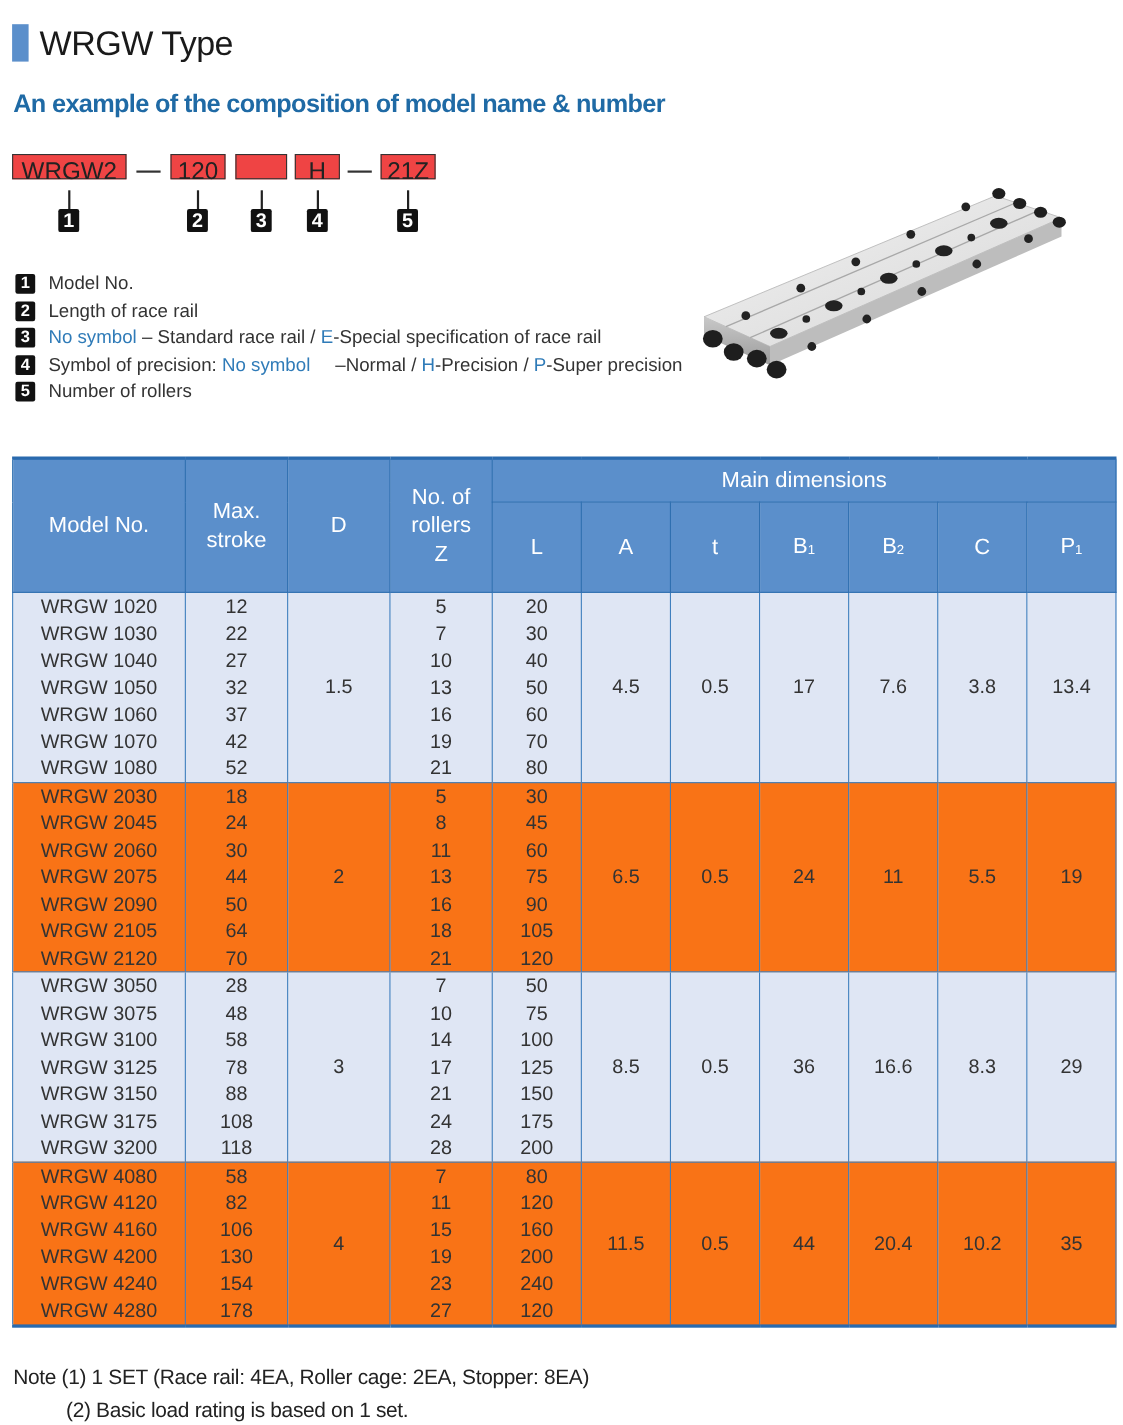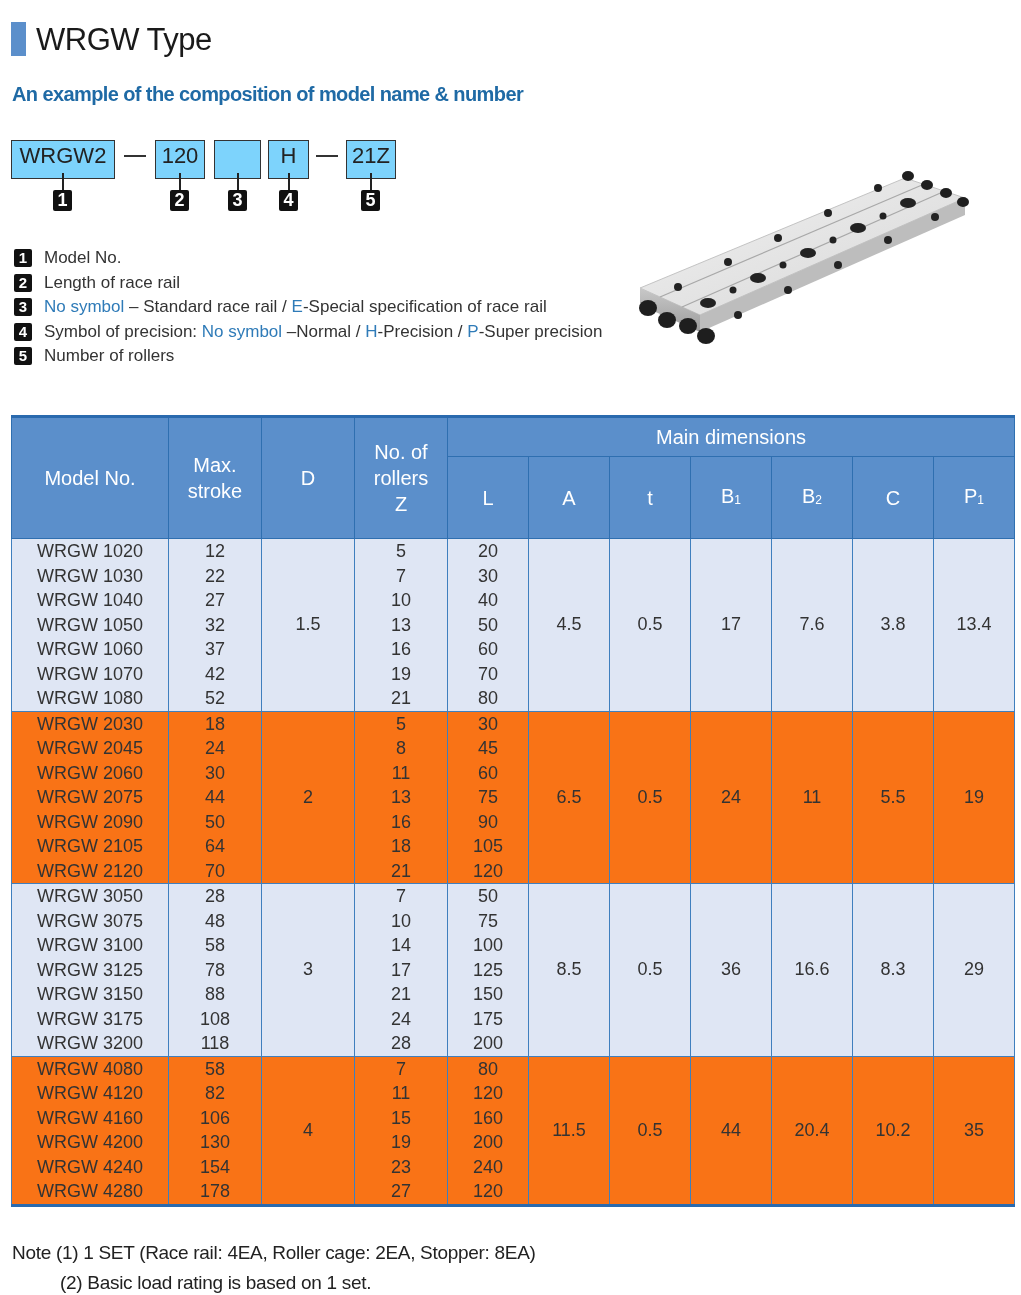--- a/index.html
+++ b/index.html
@@ -1,24 +1,24 @@
 <!DOCTYPE html>
 <html><head>
 <meta charset="utf-8">
 <style>
   html, body { margin: 0; padding: 0; background: #ffffff; }
   body { width: 1021px; height: 1295px; position: relative; overflow: hidden;
          font-family: "Liberation Sans", "DejaVu Sans", sans-serif; color: #2b2b2b; }
 
   .title-bar { position: absolute; left: 11px; top: 22px; width: 15px; height: 34px; background: #5b8fcb; }
   .page-title { position: absolute; left: 36px; top: 22px; font-size: 31px; line-height: 36px; color: #1a1a1a; letter-spacing: -0.5px; }
-  .subtitle { position: absolute; left: 12px; top: 78px; font-size: 20px; line-height: 32px; color: #1f6aa5; font-weight: bold; letter-spacing: -0.6px; }
-
-  .code-box { position: absolute; top: 140px; height: 39px; border: 1.5px solid #333; box-sizing: border-box;
-              font-size: 22px; line-height: 30px; text-align: center; color: #222; background: #7dd3fc; }
+  .subtitle { position: absolute; left: 12px; top: 78px; font-size: 23px; line-height: 32px; color: #1f6aa5; font-weight: bold; letter-spacing: -0.6px; }
+
+  .code-box { position: absolute; top: 140px; height: 23px; border: 1.5px solid #333; box-sizing: border-box;
+              font-size: 22px; line-height: 30px; text-align: center; color: #222; background: #ef4444; }
   .dash { position: absolute; top: 155px; height: 1.5px; width: 22px; background: #333; }
   .stem { position: absolute; top: 173px; width: 2px; height: 17px; background: #222; }
   .badge { position: absolute; top: 190px; width: 19px; height: 21px; background: #111; color: #fff;
            font-size: 18px; font-weight: bold; line-height: 21px; text-align: center; border-radius: 2px; }
 
   .legend { position: absolute; left: 14px; top: 246px; font-size: 17px; line-height: 24.5px; color: #333; }
   .legend-row { display: flex; align-items: center; height: 24.5px; white-space: nowrap; }
   .lbadge { display: inline-block; width: 18px; height: 18px; background: #111; color: #fff; font-weight: bold;
             font-size: 15px; line-height: 18px; text-align: center; border-radius: 2px; margin-right: 12px; }
   .hl { color: #2f7bb8; }
@@ -84,21 +84,21 @@
       <span class="lbadge">3</span>
       <span class="hl" style="white-space: pre;">No symbol</span>
       <span style="white-space: pre;"> – Standard race rail / </span>
       <span class="hl" style="white-space: pre;">E</span>
       <span style="white-space: pre;">-Special specification of race rail</span>
     </div>
     <div class="legend-row">
       <span class="lbadge">4</span>
       <span style="white-space: pre;">Symbol of precision: </span>
       <span class="hl" style="white-space: pre;">No symbol</span>
-      <span style="white-space: pre;"> –Normal / </span>
+      <span style="white-space: pre; padding-left: 18px;"> –Normal / </span>
       <span class="hl" style="white-space: pre;">H</span>
       <span style="white-space: pre;">-Precision / </span>
       <span class="hl" style="white-space: pre;">P</span>
       <span style="white-space: pre;">-Super precision</span>
     </div>
     <div class="legend-row">
       <span class="lbadge">5</span>
       <span style="white-space: pre;">Number of rollers</span>
     </div>
   </div>

